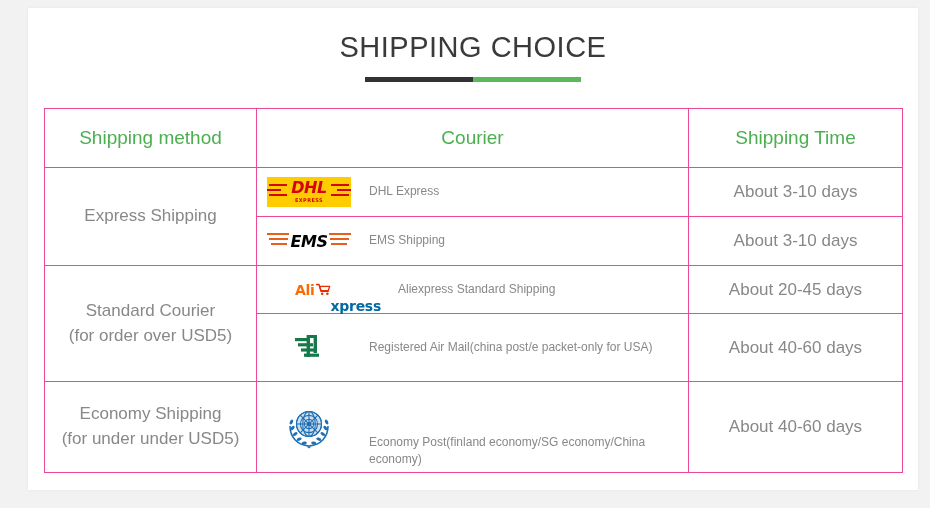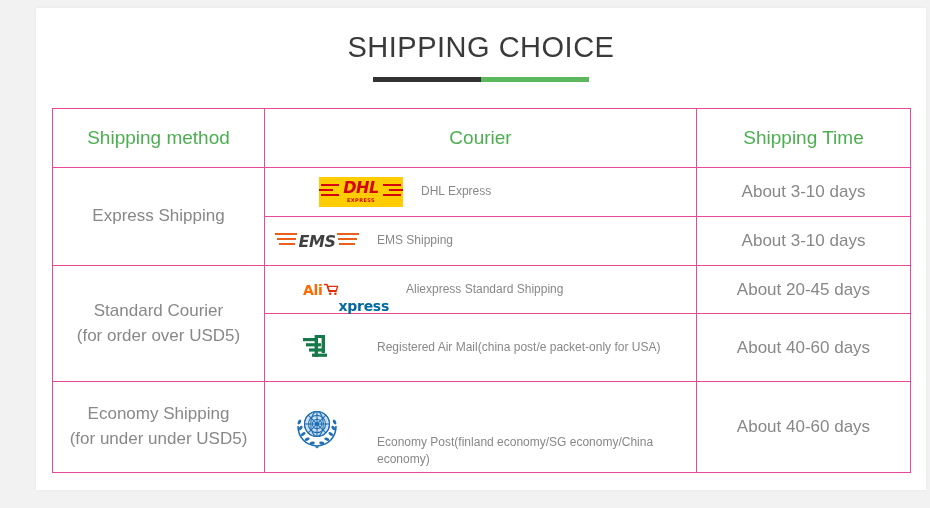--- a/index.html
+++ b/index.html
@@ -8,21 +8,21 @@
   }
   body {
     width: 930px;
     height: 508px;
     background: #f2f2f2;
     font-family: "Liberation Sans", sans-serif;
     overflow: hidden;
   }
   .page-card {
     position: absolute;
-    left: 36px;
+    left: 28px;
     top: 8px;
     width: 890px;
     height: 482px;
     background: #ffffff;
     box-shadow: 0 0 3px rgba(0,0,0,0.06);
   }
   
   .title-block {
     padding-top: 24px;
     text-align: center;
@@ -150,21 +150,21 @@
   
   .ems {
     width: 84px;
     height: 28px;
     position: relative;
     display: flex;
     align-items: center;
     justify-content: center;
   }
   .ems .ems-word {
-    color: #404040;
+    color: #000000;
     font-family: "DejaVu Sans", sans-serif;
     font-weight: bold;
     font-style: italic;
     font-size: 16px;
     letter-spacing: -0.5px;
     z-index: 2;
   }
   .ems .bar {
     position: absolute;
     height: 2px;
@@ -218,21 +218,21 @@
         <th>Courier</th>
         <th>Shipping Time</th>
       </tr>
     </thead>
     <tbody>
 
       <tr>
         <td class="method-cell" rowspan="2">
           <span>Express Shipping</span>
         </td>
-        <td class="courier-cell" style="height:48px;padding-left:44px;">
+        <td class="courier-cell" style="height:48px;">
           <div class="courier-inner">
             <span class="logo-box">
               <span class="dhl">
                 <span class="streak s1"></span>
                   <span class="streak s2"></span>
                   <span class="streak s3"></span>
                 <span class="streak s4"></span>
                   <span class="streak s5"></span>
                   <span class="streak s6"></span>
                 <span class="dhl-word">DHL</span>

